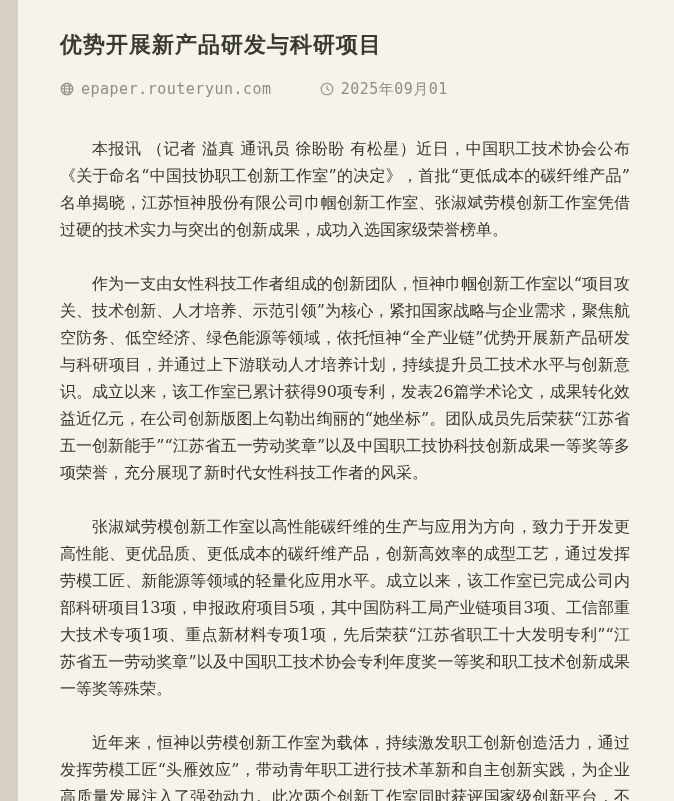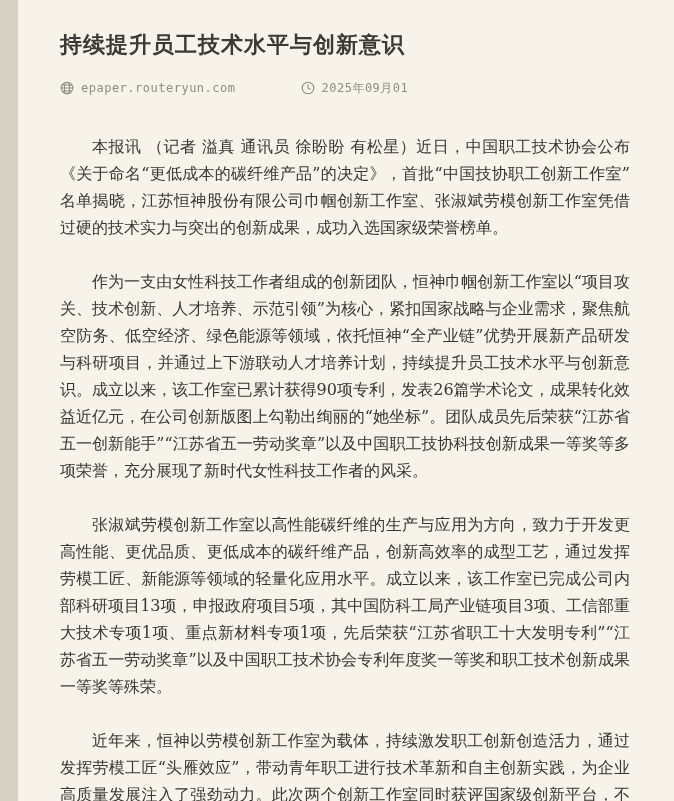--- a/index.html
+++ b/index.html
@@ -23,23 +23,23 @@
     font-weight: bold;
     color: #3a3a35;
     letter-spacing: 1px;
     line-height: 1.35;
     font-family: "DejaVu Serif", serif;
   }
   .meta-row {
     margin-top: 20px;
     display: flex;
     align-items: center;
-    gap: 65px;
+    gap: 48px;
     color: #908d84;
-    font-size: 12px;
+    font-size: 15px;
     font-family: "DejaVu Sans Mono", monospace;
     letter-spacing: 0.5px;
   }
   .meta-item {
     display: flex;
     align-items: center;
     gap: 7px;
   }
   .meta-item svg {
     display: block;
@@ -57,21 +57,21 @@
     text-indent: 2em;
     margin-bottom: 27px;
   }
   .article p:last-child { margin-bottom: 0; }
 </style>
 </head>
 <body>
 
 <div class="card">
 
-  <h1 class="page-title">持续提升员工技术水平与创新意识</h1>
+  <h1 class="page-title">优势开展新产品研发与科研项目</h1>
 
   <div class="meta-row">
 
     <div class="meta-item">
       <span>
         <svg width="14" height="14" viewBox="0 0 14 14" fill="none" stroke-width="1.1">
           <circle cx="7" cy="7" r="5.8"></circle>
           <ellipse cx="7" cy="7" rx="2.6" ry="5.8"></ellipse>
           <line x1="1.2" y1="7" x2="12.8" y2="7"></line>
           <line x1="1.9" y1="4" x2="12.1" y2="4"></line>
@@ -87,19 +87,19 @@
           <circle cx="7" cy="7" r="5.8"></circle>
           <polyline points="7,3.6 7,7 9.4,8.4"></polyline>
         </svg>
       </span>
       <span>2025年09月01</span>
     </div>
 
   </div>
 
   <div class="article">
-    <p>本报讯 （记者 溢真 通讯员 徐盼盼 有松星）近日，中国职工技术协会公布《关于命名“更低成本的碳纤维产品”的决定》，首批“中国技协职工创新工作室”名单揭晓，江苏恒神股份有限公司巾帼创新工作室、张淑斌劳模创新工作室凭借过硬的技术实力与突出的创新成果，成功入选国家级荣誉榜单。</p>
+    <p>本报讯 （记者 溢真 通讯员 徐盼盼 有松星）近日，中国职工技术协会公布《关于命名“中国技协职工创新工作室”的决定》，首批“更低成本的碳纤维产品”名单揭晓，江苏恒神股份有限公司巾帼创新工作室、张淑斌劳模创新工作室凭借过硬的技术实力与突出的创新成果，成功入选国家级荣誉榜单。</p>
     <p>作为一支由女性科技工作者组成的创新团队，恒神巾帼创新工作室以“项目攻关、技术创新、人才培养、示范引领”为核心，紧扣国家战略与企业需求，聚焦航空防务、低空经济、绿色能源等领域，依托恒神“全产业链”优势开展新产品研发与科研项目，并通过上下游联动人才培养计划，持续提升员工技术水平与创新意识。成立以来，该工作室已累计获得90项专利，发表26篇学术论文，成果转化效益近亿元，在公司创新版图上勾勒出绚丽的“她坐标”。团队成员先后荣获“江苏省五一创新能手”“江苏省五一劳动奖章”以及中国职工技协科技创新成果一等奖等多项荣誉，充分展现了新时代女性科技工作者的风采。</p>
     <p>张淑斌劳模创新工作室以高性能碳纤维的生产与应用为方向，致力于开发更高性能、更优品质、更低成本的碳纤维产品，创新高效率的成型工艺，通过发挥劳模工匠、新能源等领域的轻量化应用水平。成立以来，该工作室已完成公司内部科研项目13项，申报政府项目5项，其中国防科工局产业链项目3项、工信部重大技术专项1项、重点新材料专项1项，先后荣获“江苏省职工十大发明专利”“江苏省五一劳动奖章”以及中国职工技术协会专利年度奖一等奖和职工技术创新成果一等奖等殊荣。</p>
     <p>近年来，恒神以劳模创新工作室为载体，持续激发职工创新创造活力，通过发挥劳模工匠“头雁效应”，带动青年职工进行技术革新和自主创新实践，为企业高质量发展注入了强劲动力。此次两个创新工作室同时获评国家级创新平台，不仅是对江苏恒神创新体系建设和技术成果的肯定，更是对该公司在技术创新方面取得成绩的权威认可。恒神将进一步发挥国家级平台辐射带动作用，深化科创平台建设，聚焦核心技术攻关，培育更多“工匠型”“创新型”人才队伍，为推动产业升级贡献恒神力量。</p>
   </div>
 
 </div>
 
 </body></html>

